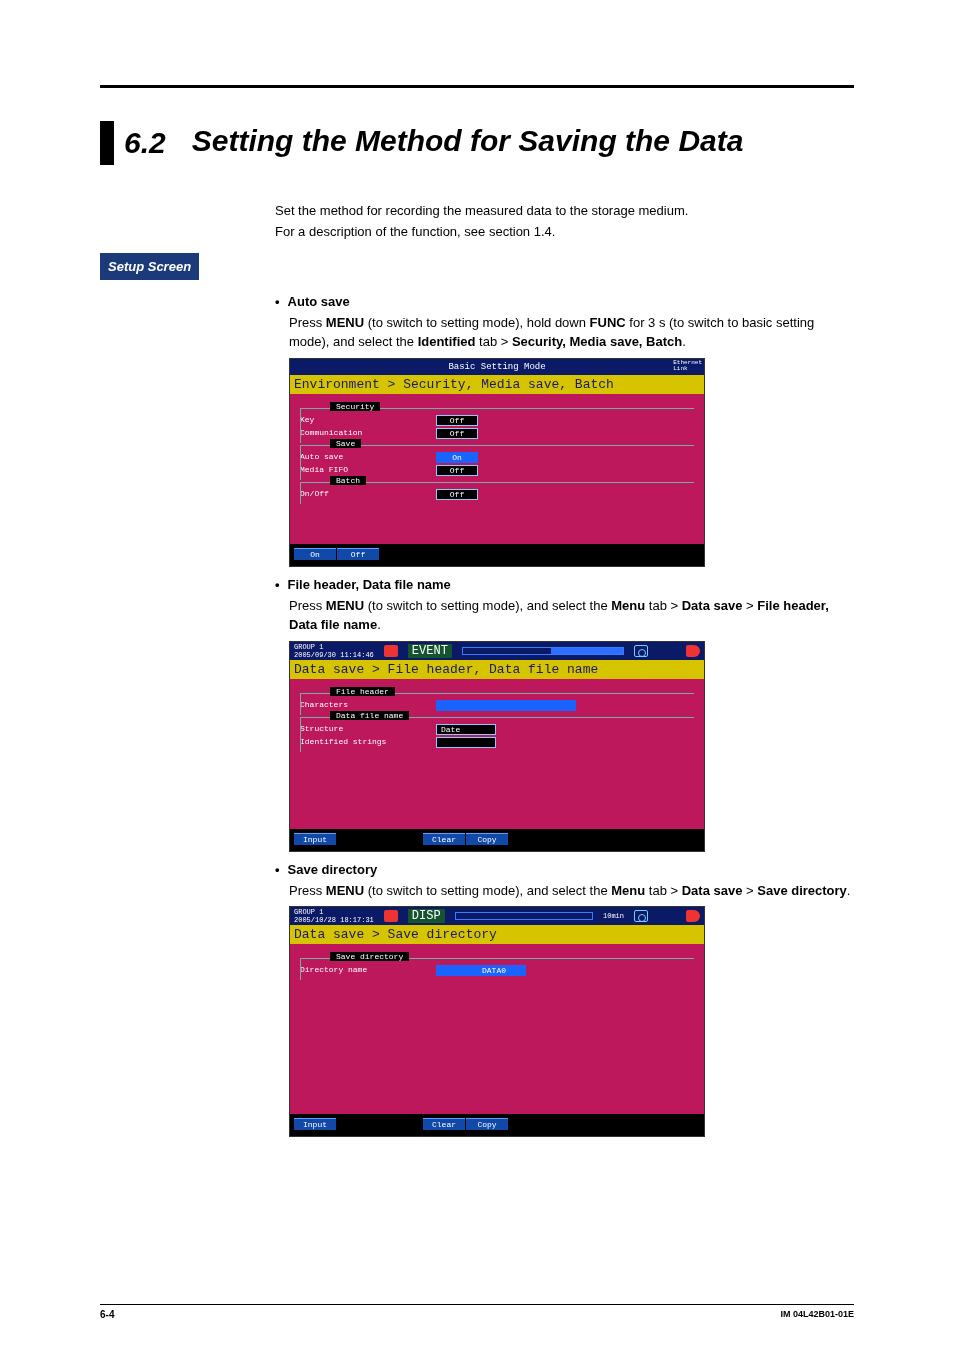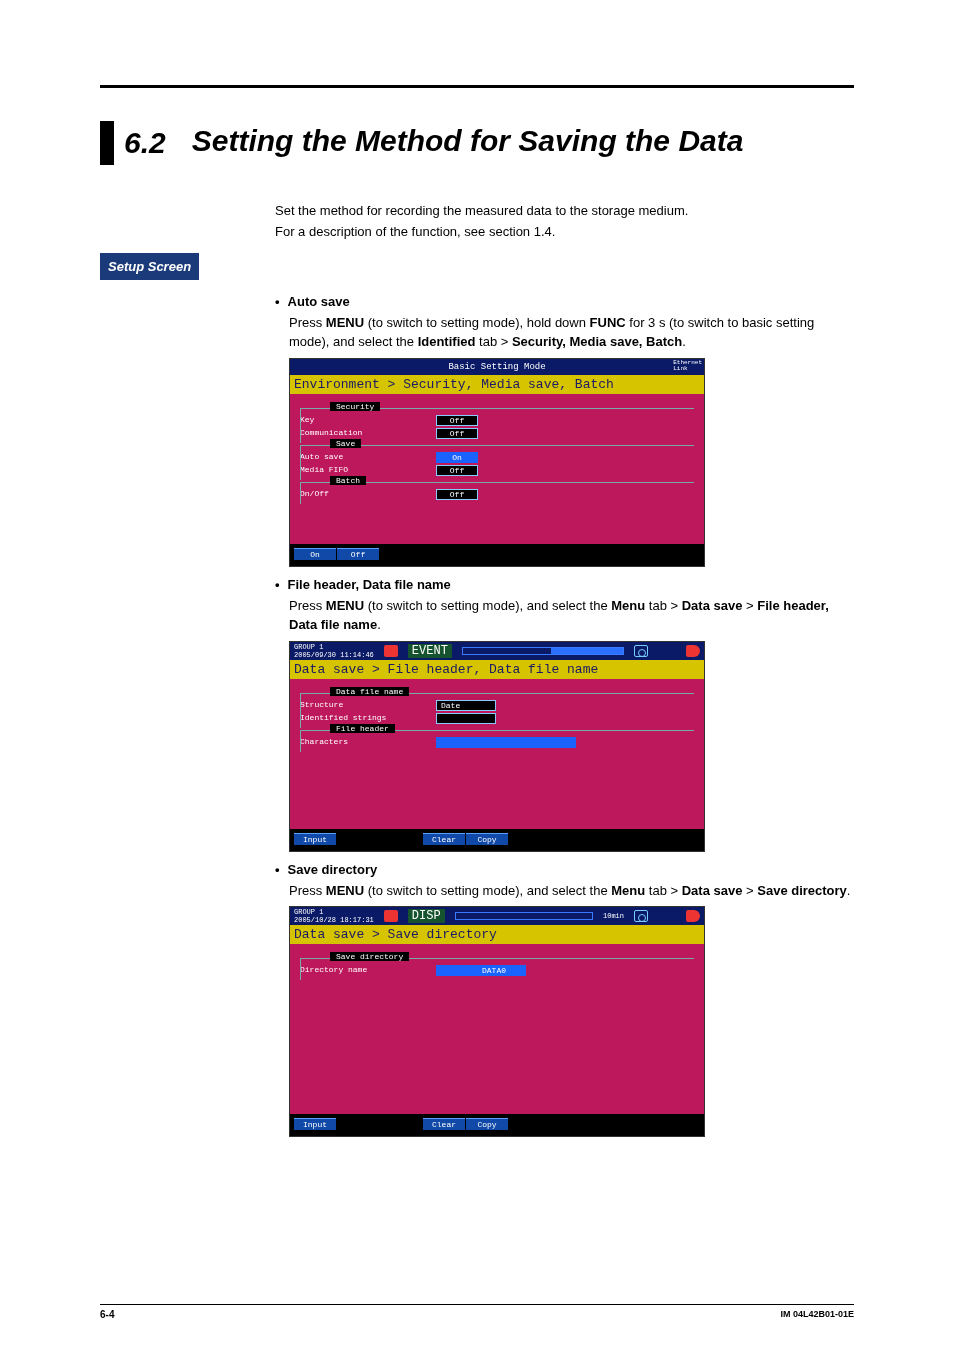--- a/index.html
+++ b/index.html
@@ -281,36 +281,36 @@
       <span class="minitag">EVENT</span>
       <span class="bar"></span>
       <span class="cam"></span>
       <span style="flex-basis:20px;"></span>
       <span class="alarm"></span>
     </div>
     <div class="dev-breadcrumb">Data save &gt; File header, Data file name</div>
     <div class="dev-body">
       <div class="grp">
         <div class="left-stub"></div>
+        <span class="legend">File header</span>
+        <div class="row">
+            <span class="lbl">Characters</span>
+            <span class="val on wide">&nbsp;</span>
+          </div>
+      </div>
+      <div class="grp">
+        <div class="left-stub"></div>
         <span class="legend">Data file name</span>
         <div class="row">
             <span class="lbl">Structure</span>
             <span class="val date">Date</span>
           </div>
         <div class="row">
             <span class="lbl">Identified strings</span>
             <span class="val date">&nbsp;</span>
-          </div>
-      </div>
-      <div class="grp">
-        <div class="left-stub"></div>
-        <span class="legend">File header</span>
-        <div class="row">
-            <span class="lbl">Characters</span>
-            <span class="val on wide">&nbsp;</span>
           </div>
       </div>
       <div style="height:70px;"></div>
     </div>
     <div class="dev-footer-btns">
       <span class="fbtn">Input</span>
       <span class="fbtn ghost"></span>
       <span class="fbtn ghost"></span>
       <span class="fbtn">Clear</span>
       <span class="fbtn">Copy</span>

